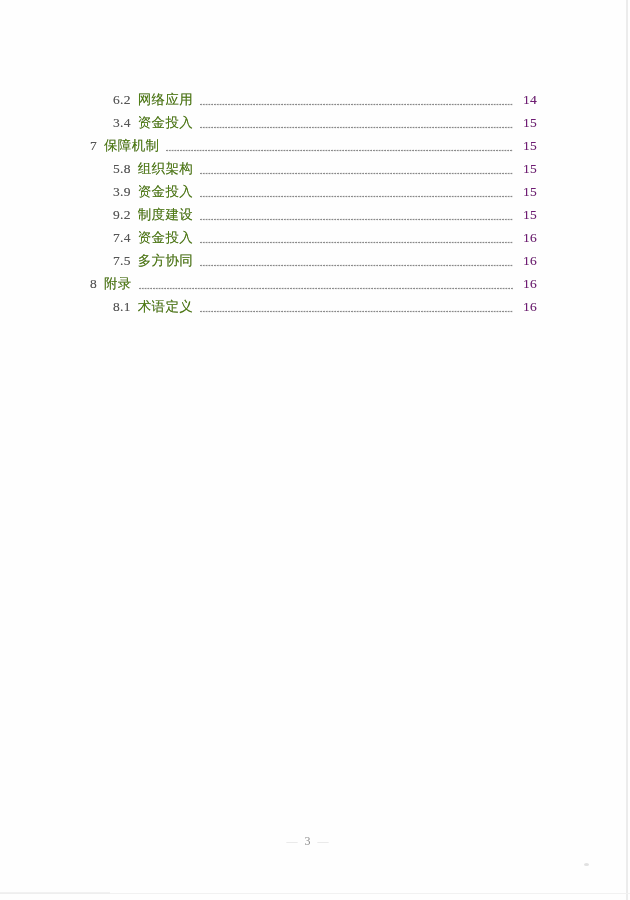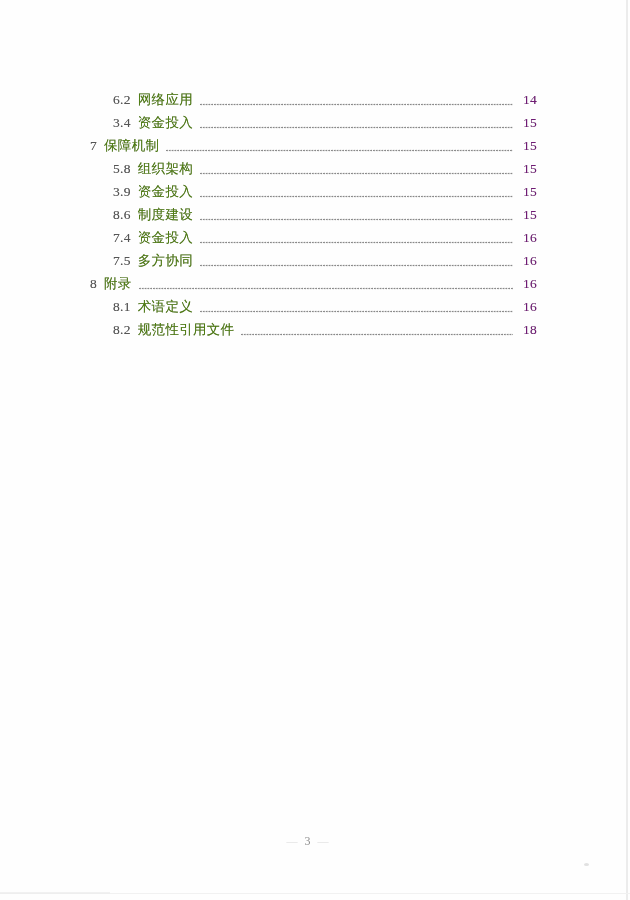--- a/index.html
+++ b/index.html
@@ -152,21 +152,21 @@
     </div>
 
     <div class="toc-row level-2">
       <span class="toc-num">3.9</span>
       <span class="toc-title">资金投入</span>
       <span class="toc-leader"></span>
       <span class="toc-page">15</span>
     </div>
 
     <div class="toc-row level-2">
-      <span class="toc-num">8.6</span>
+      <span class="toc-num">9.2</span>
       <span class="toc-title">制度建设</span>
       <span class="toc-leader"></span>
       <span class="toc-page">15</span>
     </div>
 
     <div class="toc-row level-2">
       <span class="toc-num">7.4</span>
       <span class="toc-title">资金投入</span>
       <span class="toc-leader"></span>
       <span class="toc-page">16</span>
@@ -186,26 +186,20 @@
       <span class="toc-page">16</span>
     </div>
 
     <div class="toc-row level-2">
       <span class="toc-num">8.1</span>
       <span class="toc-title">术语定义</span>
       <span class="toc-leader"></span>
       <span class="toc-page">16</span>
     </div>
 
-    <div class="toc-row level-2">
-      <span class="toc-num">8.2</span>
-      <span class="toc-title">规范性引用文件</span>
-      <span class="toc-leader"></span>
-      <span class="toc-page">18</span>
-    </div>
   </div>
 
   <div class="footer">
     <span class="dash">—</span><span class="num">3</span><span class="dash">—</span>
   </div>
 
   <div class="scan-edge-right"></div>
   <div class="scan-edge-bottom"></div>
   <div class="scan-edge-bottom2"></div>
   <div class="scan-smudge"></div>

